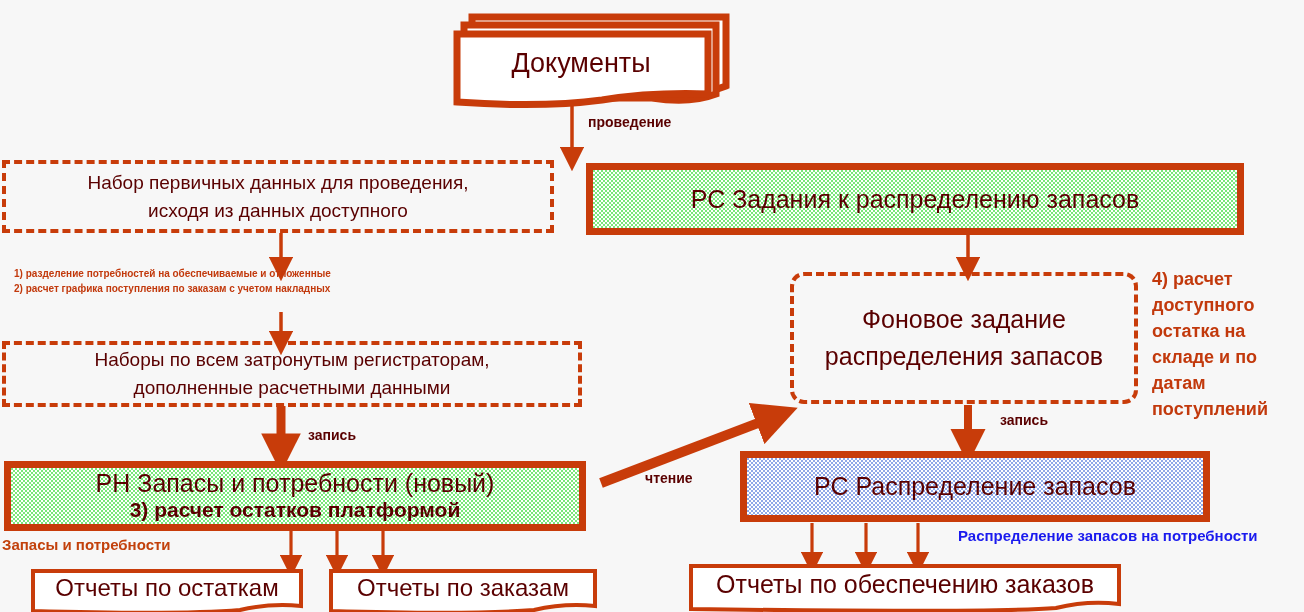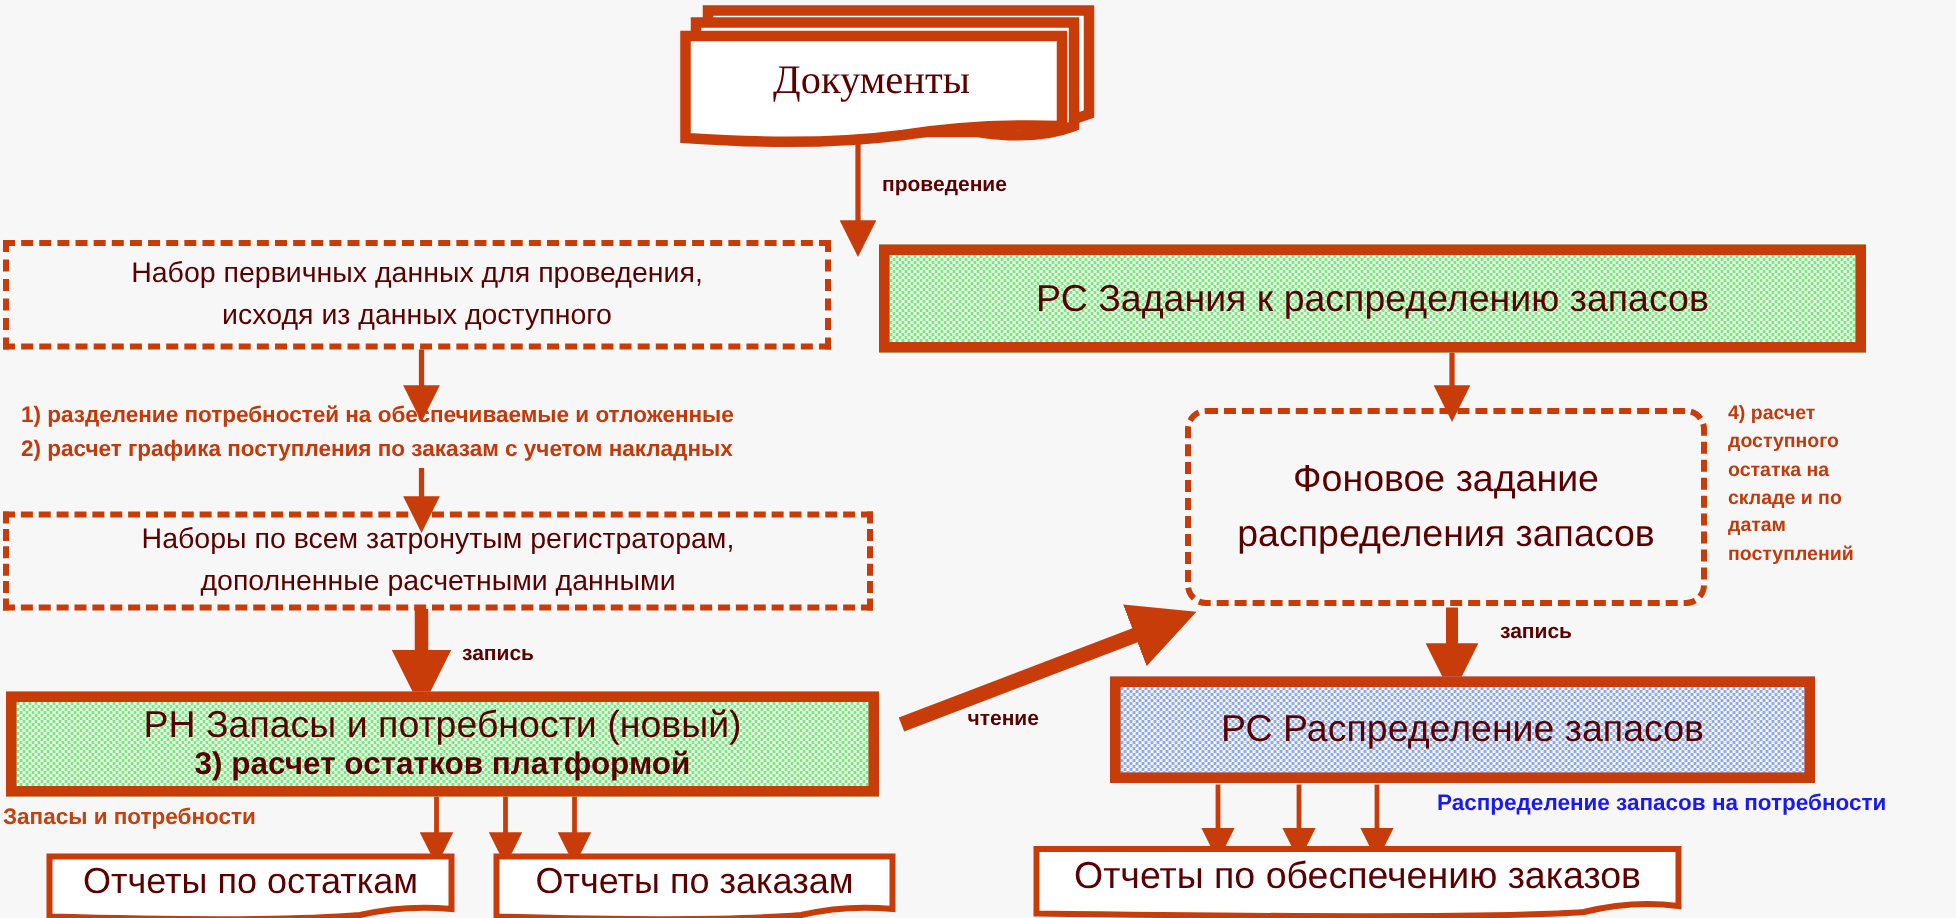--- a/index.html
+++ b/index.html
@@ -51,25 +51,25 @@
     border:4px dashed #c83c0a;
     background:transparent;
     display:flex;flex-direction:column;
     align-items:center;justify-content:center;
     color:#5a0000;font-size:19px;line-height:1.45;text-align:center;
   }
   .dashbox.round{border-radius:14px;font-size:25px;line-height:1.5;}
 
   
   .note{
-    color:#c2390c;font-size:13px;font-weight:bold;line-height:1.45;
+    color:#c2390c;font-size:18px;font-weight:bold;line-height:1.45;
     white-space:pre-line;
   }
   .note-v{
-    color:#c2390c;font-size:15px;font-weight:bold;line-height:1.52;
+    color:#c2390c;font-size:10px;font-weight:bold;line-height:1.52;
   }
   .edge-label{
     color:#5a0000;font-size:14px;font-weight:bold;
   }
   .corner-label{font-size:15px;font-weight:bold;}
 
   
   .docshape{position:absolute;}
   .docshape svg{display:block;overflow:visible;}
   .doclabel{
@@ -137,21 +137,21 @@
       <path d="M812,523 L812,562" stroke="#c83c0a" stroke-width="3.2" fill="none" marker-end="url(#ah)"></path>
     </g>
     <g>
       <path d="M866,523 L866,562" stroke="#c83c0a" stroke-width="3.2" fill="none" marker-end="url(#ah)"></path>
     </g>
     <g>
       <path d="M918,523 L918,562" stroke="#c83c0a" stroke-width="3.2" fill="none" marker-end="url(#ah)"></path>
     </g>
   </svg>
 
-  <div class="docshape" style="left:452px;top:2px;width:280px;height:100px;font-family:Liberation Serif, serif;">
+  <div class="docshape" style="left:452px;top:12px;width:280px;height:100px;">
     <svg width="280" height="100" viewBox="0 0 280 100" xmlns="http://www.w3.org/2000/svg">
       <g fill="#ffffff" stroke="#c83c0a" stroke-width="7">
         <path d="M20,5 L274,5 L274,74 Q250,84 212,78 L20,78 Z"></path>
       </g>
       <g fill="#ffffff" stroke="#c83c0a" stroke-width="7">
         <path d="M12,13 L264,13 L264,82 Q238,92 200,86 L12,86 Z"></path>
       </g>
       <g fill="#ffffff" stroke="#c83c0a" stroke-width="7">
         <path d="M5,22 L256,22 L256,82 Q200,80 150,88 Q90,96 5,90 Z"></path>
       </g>

